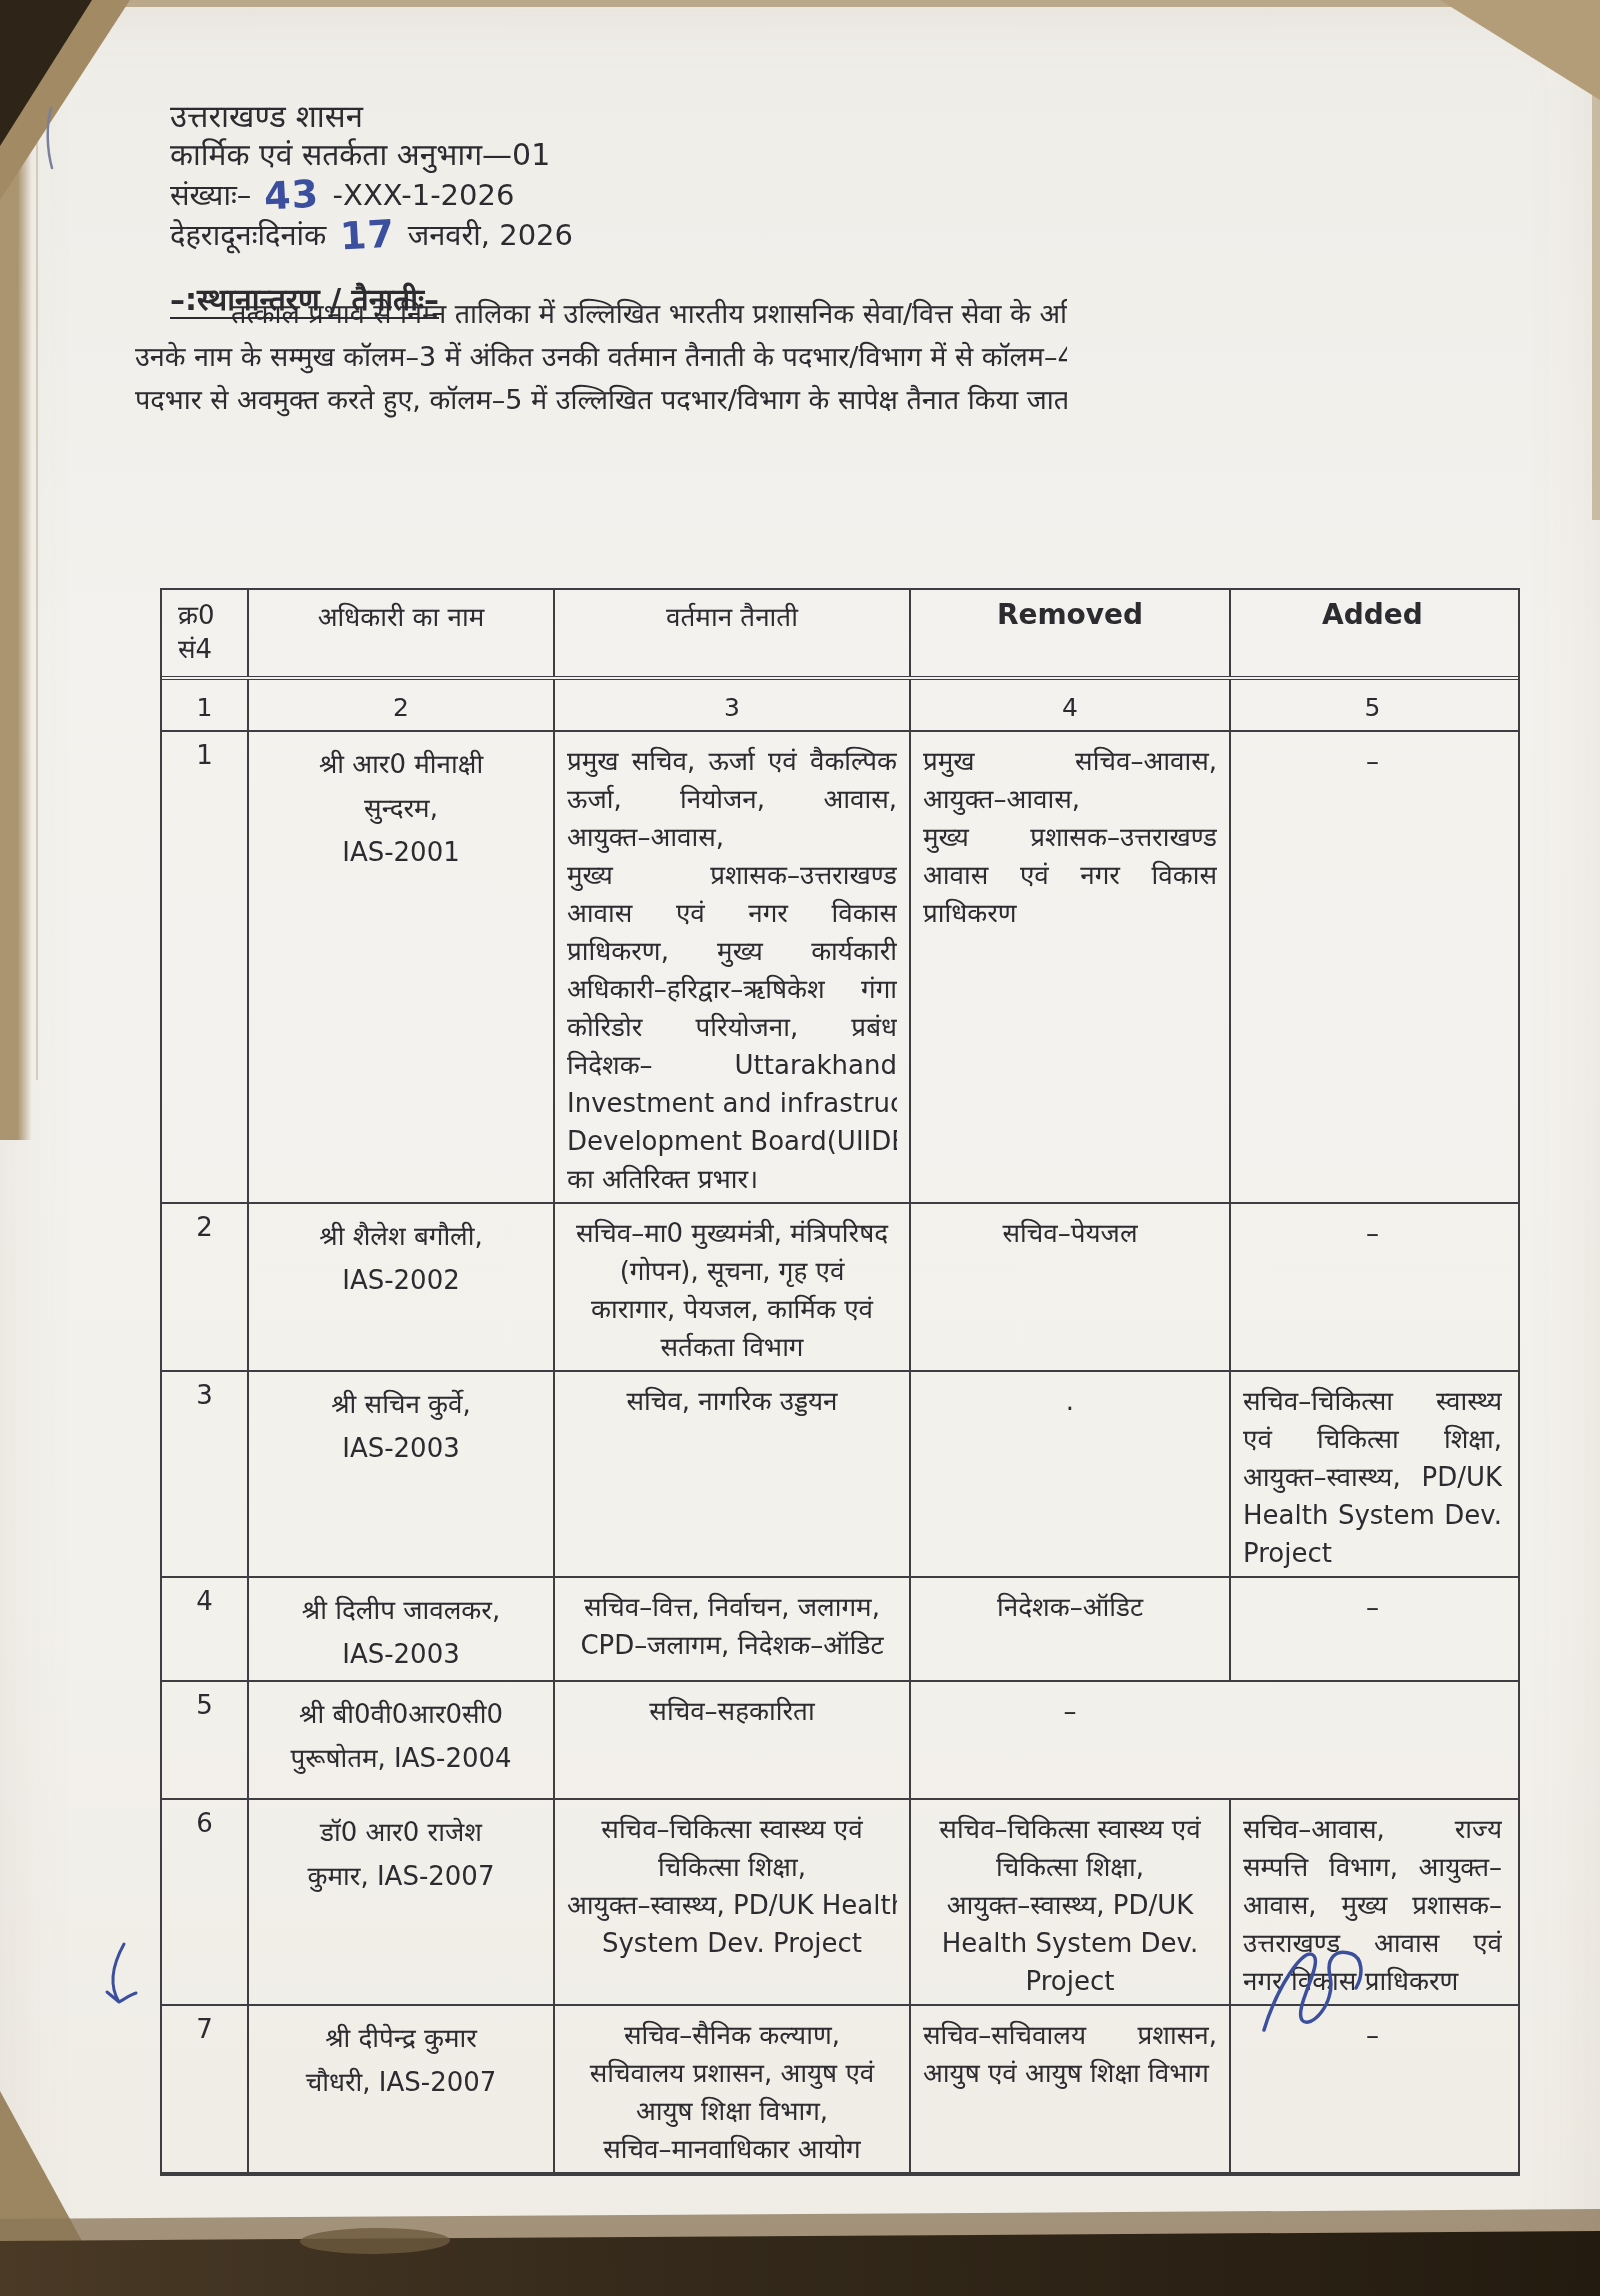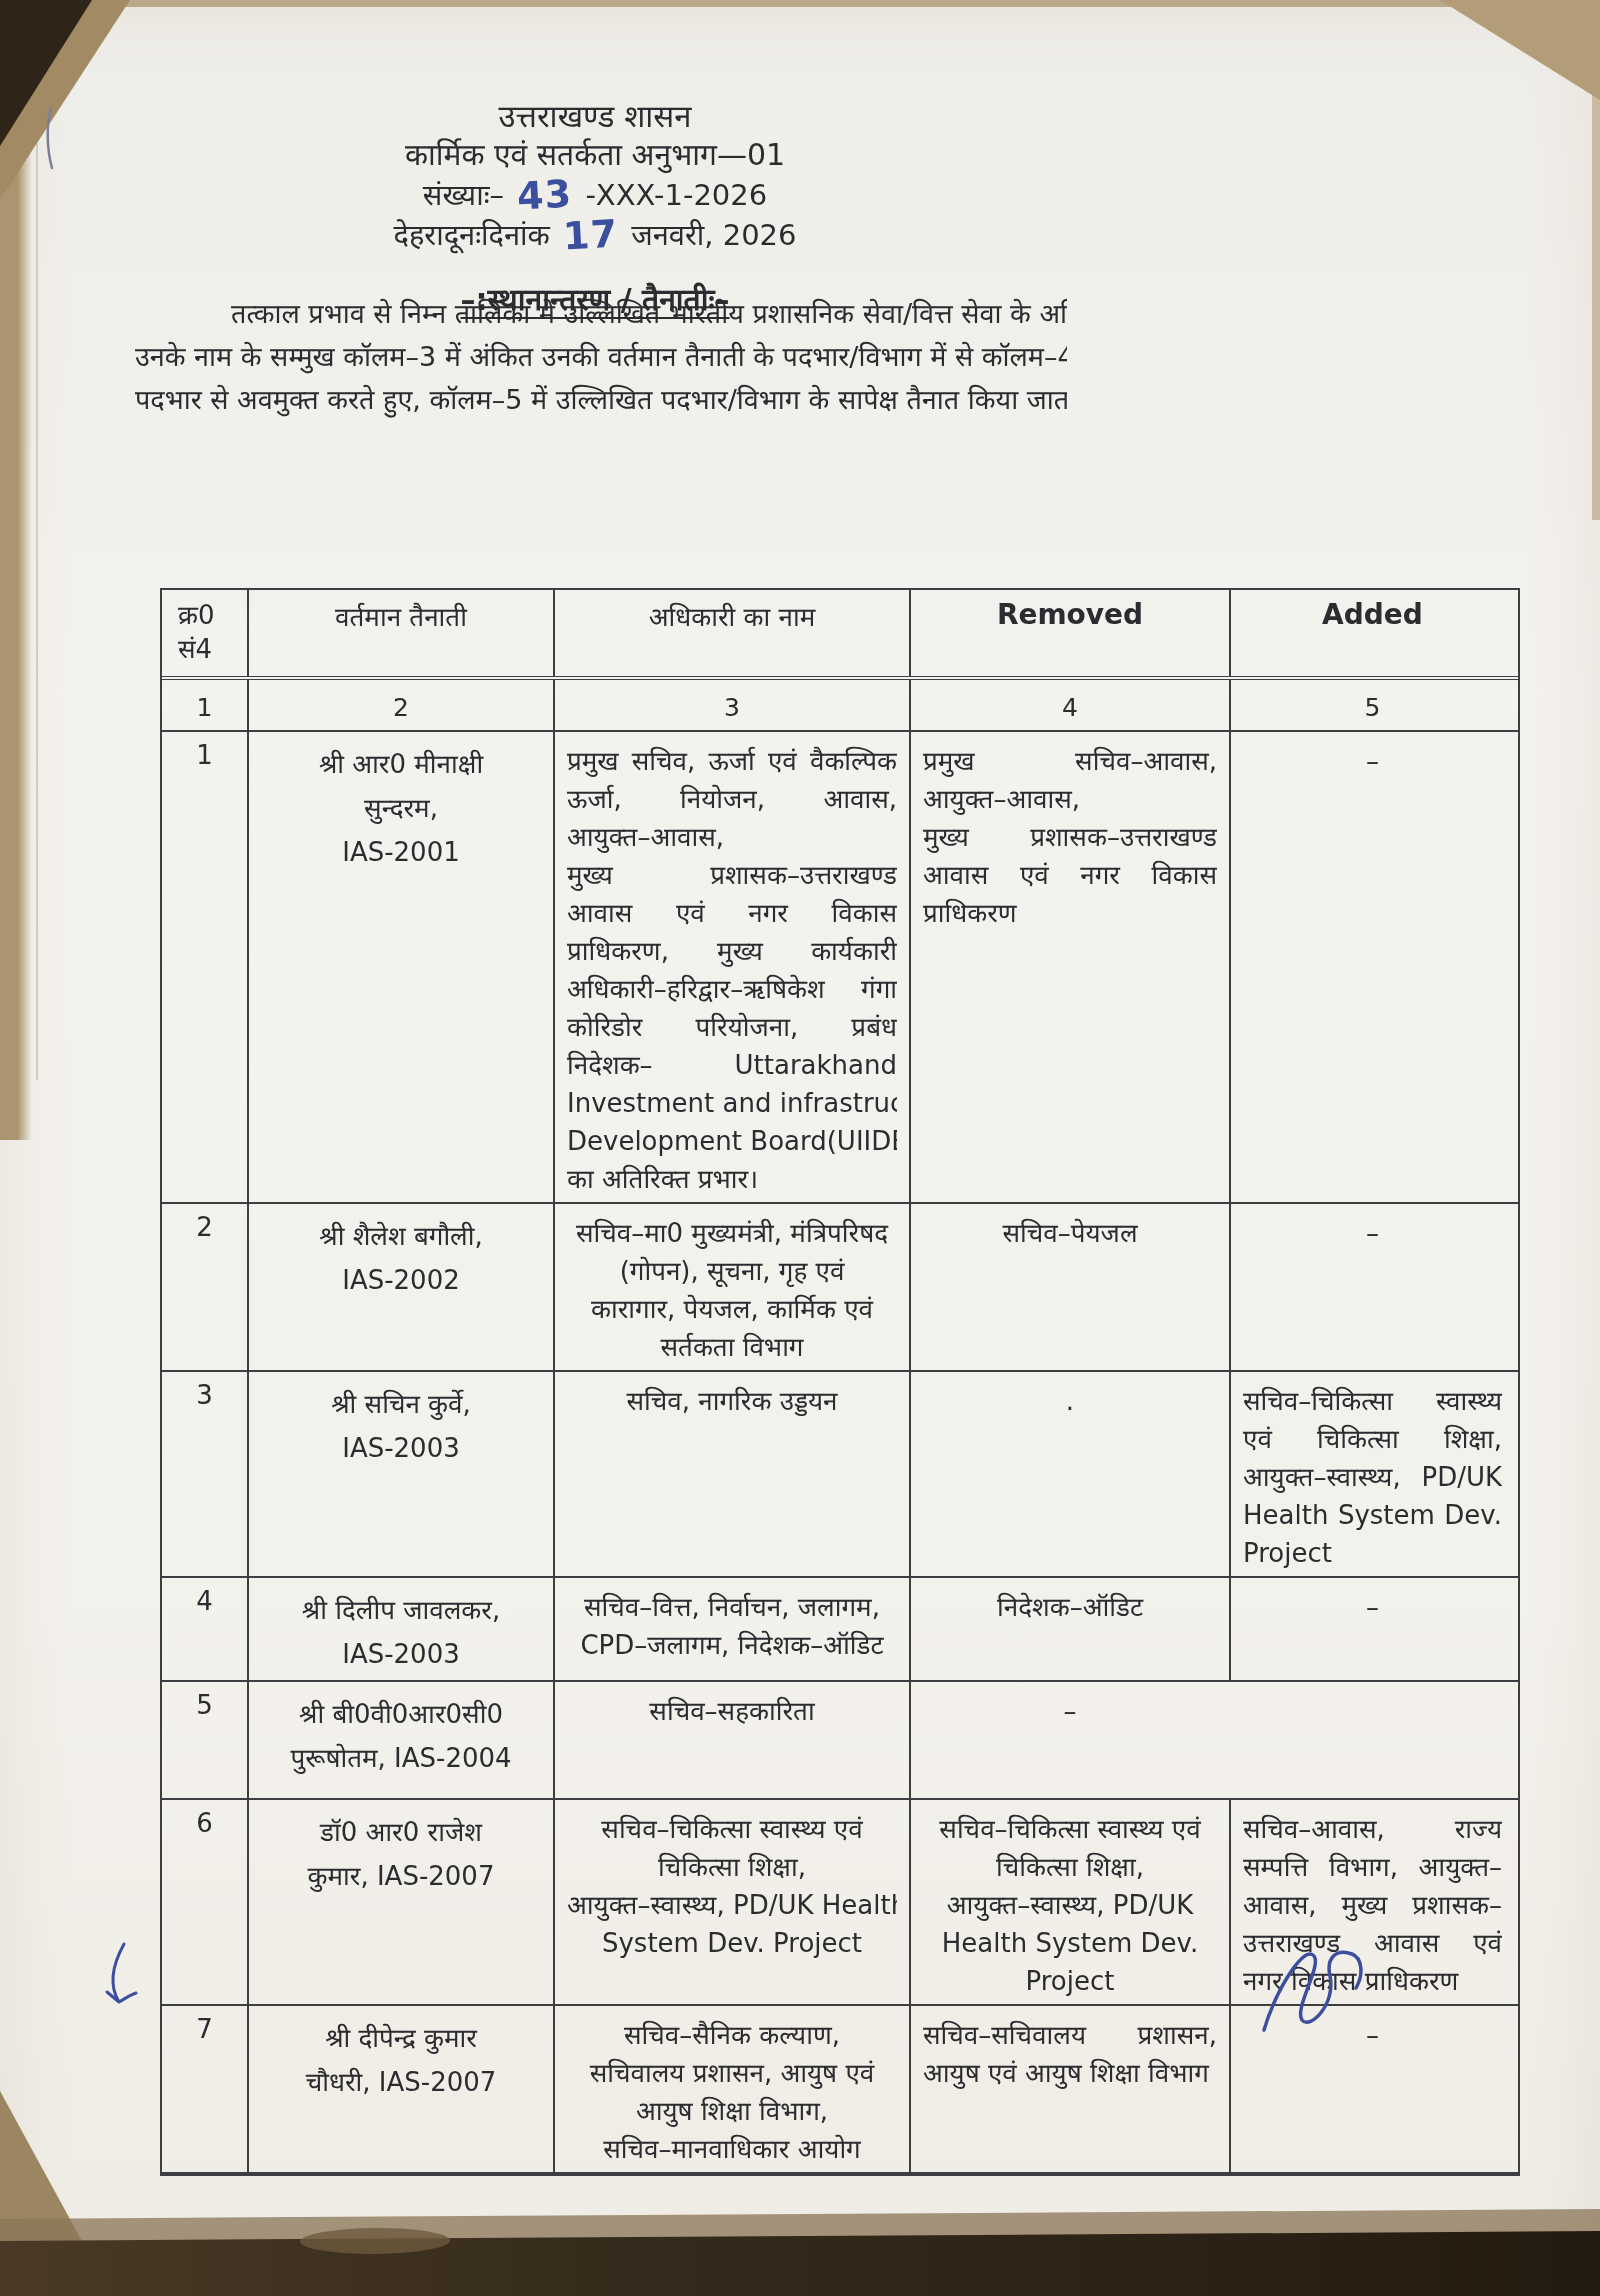--- a/index.html
+++ b/index.html
@@ -22,21 +22,21 @@
   .paper-left-line{left:36px;top:0;width:2px;height:1080px;background:#c9bda4;opacity:.7;}
   .edge-bl{left:0;bottom:0;width:112px;height:205px;background:#9c8661;
     clip-path:polygon(0 100%,0 0,100% 100%);}
   .edge-bottom-tan{left:-10px;bottom:52px;width:1620px;height:30px;background:#8a7455;
     opacity:.75;transform:rotate(-.35deg);}
   .edge-bottom{left:-10px;bottom:-6px;width:1620px;height:66px;
     background:linear-gradient(90deg,#4a3a26,#352a1b 40%,#241b10);transform:rotate(-.35deg);}
   .edge-blob{left:300px;bottom:42px;width:150px;height:26px;background:#6d5a3e;
     border-radius:50%;opacity:.8;transform:rotate(-.4deg);}
   
-  .head-block{position:absolute;left:180px;top:96px;width:830px;text-align:center;}
+  .head-block{position:absolute;left:170px;top:96px;width:830px;}
   .h-org{font-size:31px;line-height:40px;}
   .h-sec{font-size:30px;line-height:38px;}
   .h-num,.h-date{font-size:29px;line-height:37px;}
   .hand{color:#3b4f9e;font-size:38px;font-weight:600;display:inline-block;
     transform:rotate(-3deg) translateY(3px);letter-spacing:1px;padding:0 4px;}
   .h-subject{margin-top:24px;font-size:30px;font-weight:600;}
   .h-subject span{text-decoration:underline;text-underline-offset:7px;
     text-decoration-thickness:2px;}
   
   .para{position:absolute;left:135px;top:292px;width:932px;font-size:27px;}
@@ -110,22 +110,22 @@
       <div class="ln">पदभार से अवमुक्त करते हुए, कॉलम–5 में उल्लिखित पदभार/विभाग के सापेक्ष तैनात किया जाता हैः–</div>
     </div>
 
   <div class="ttable">
 
     <div class="trow hrow">
       <div class="cell hcell h-first">
           <div class="ln">क्र0</div>
           <div class="ln">सं4</div>
         </div>
+      <div class="cell hcell">अधिकारी का नाम</div>
       <div class="cell hcell">वर्तमान तैनाती</div>
-      <div class="cell hcell">अधिकारी का नाम</div>
       <div class="cell hcell eng">Removed</div>
       <div class="cell hcell eng">Added</div>
     </div>
 
     <div class="trow irow">
       <div class="cell icell">1</div>
       <div class="cell icell">2</div>
       <div class="cell icell">3</div>
       <div class="cell icell">4</div>
       <div class="cell icell">5</div>

